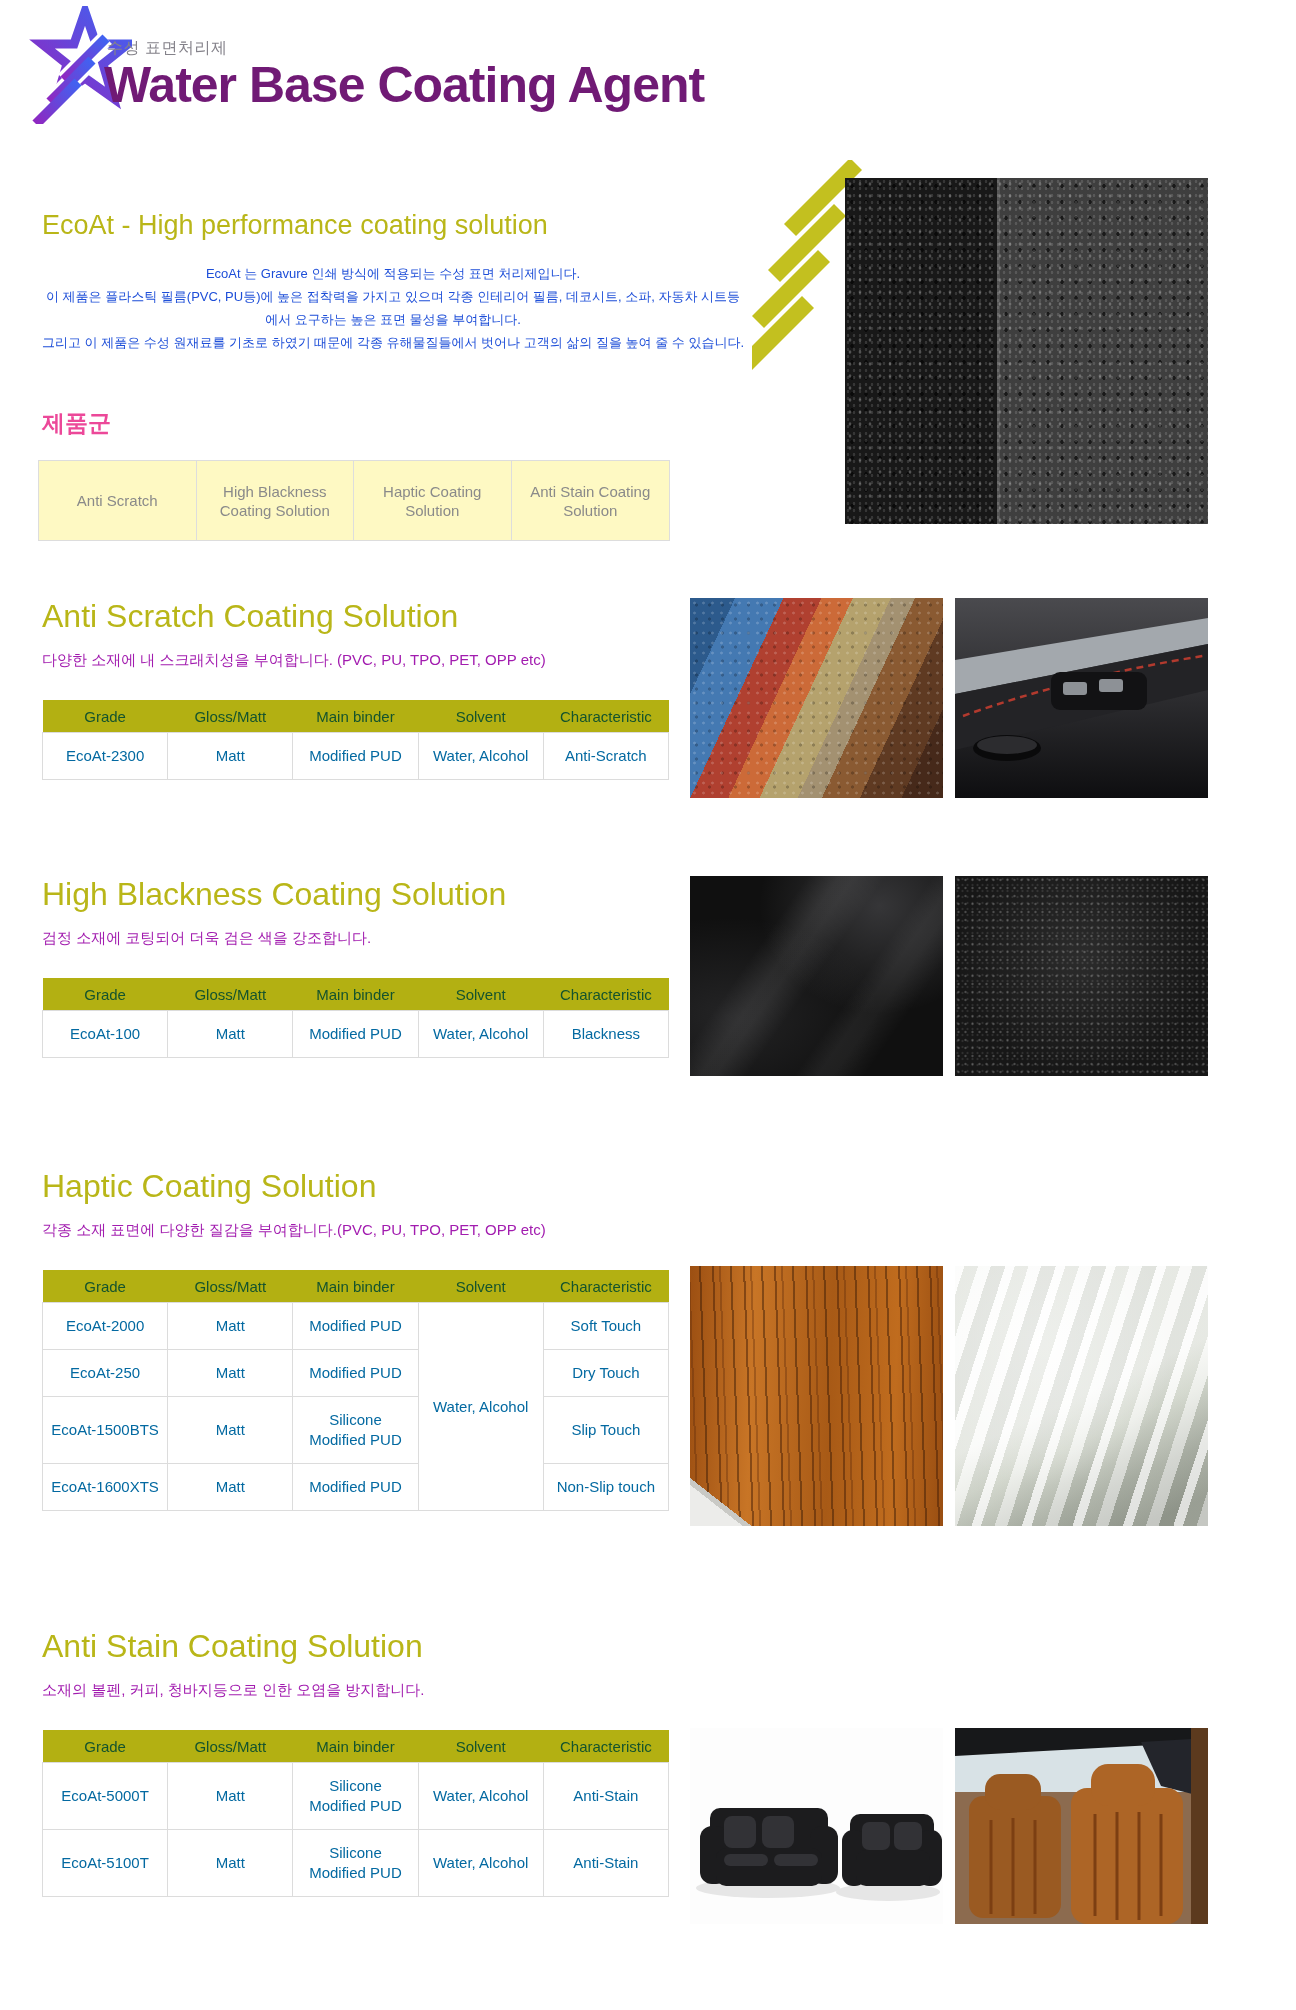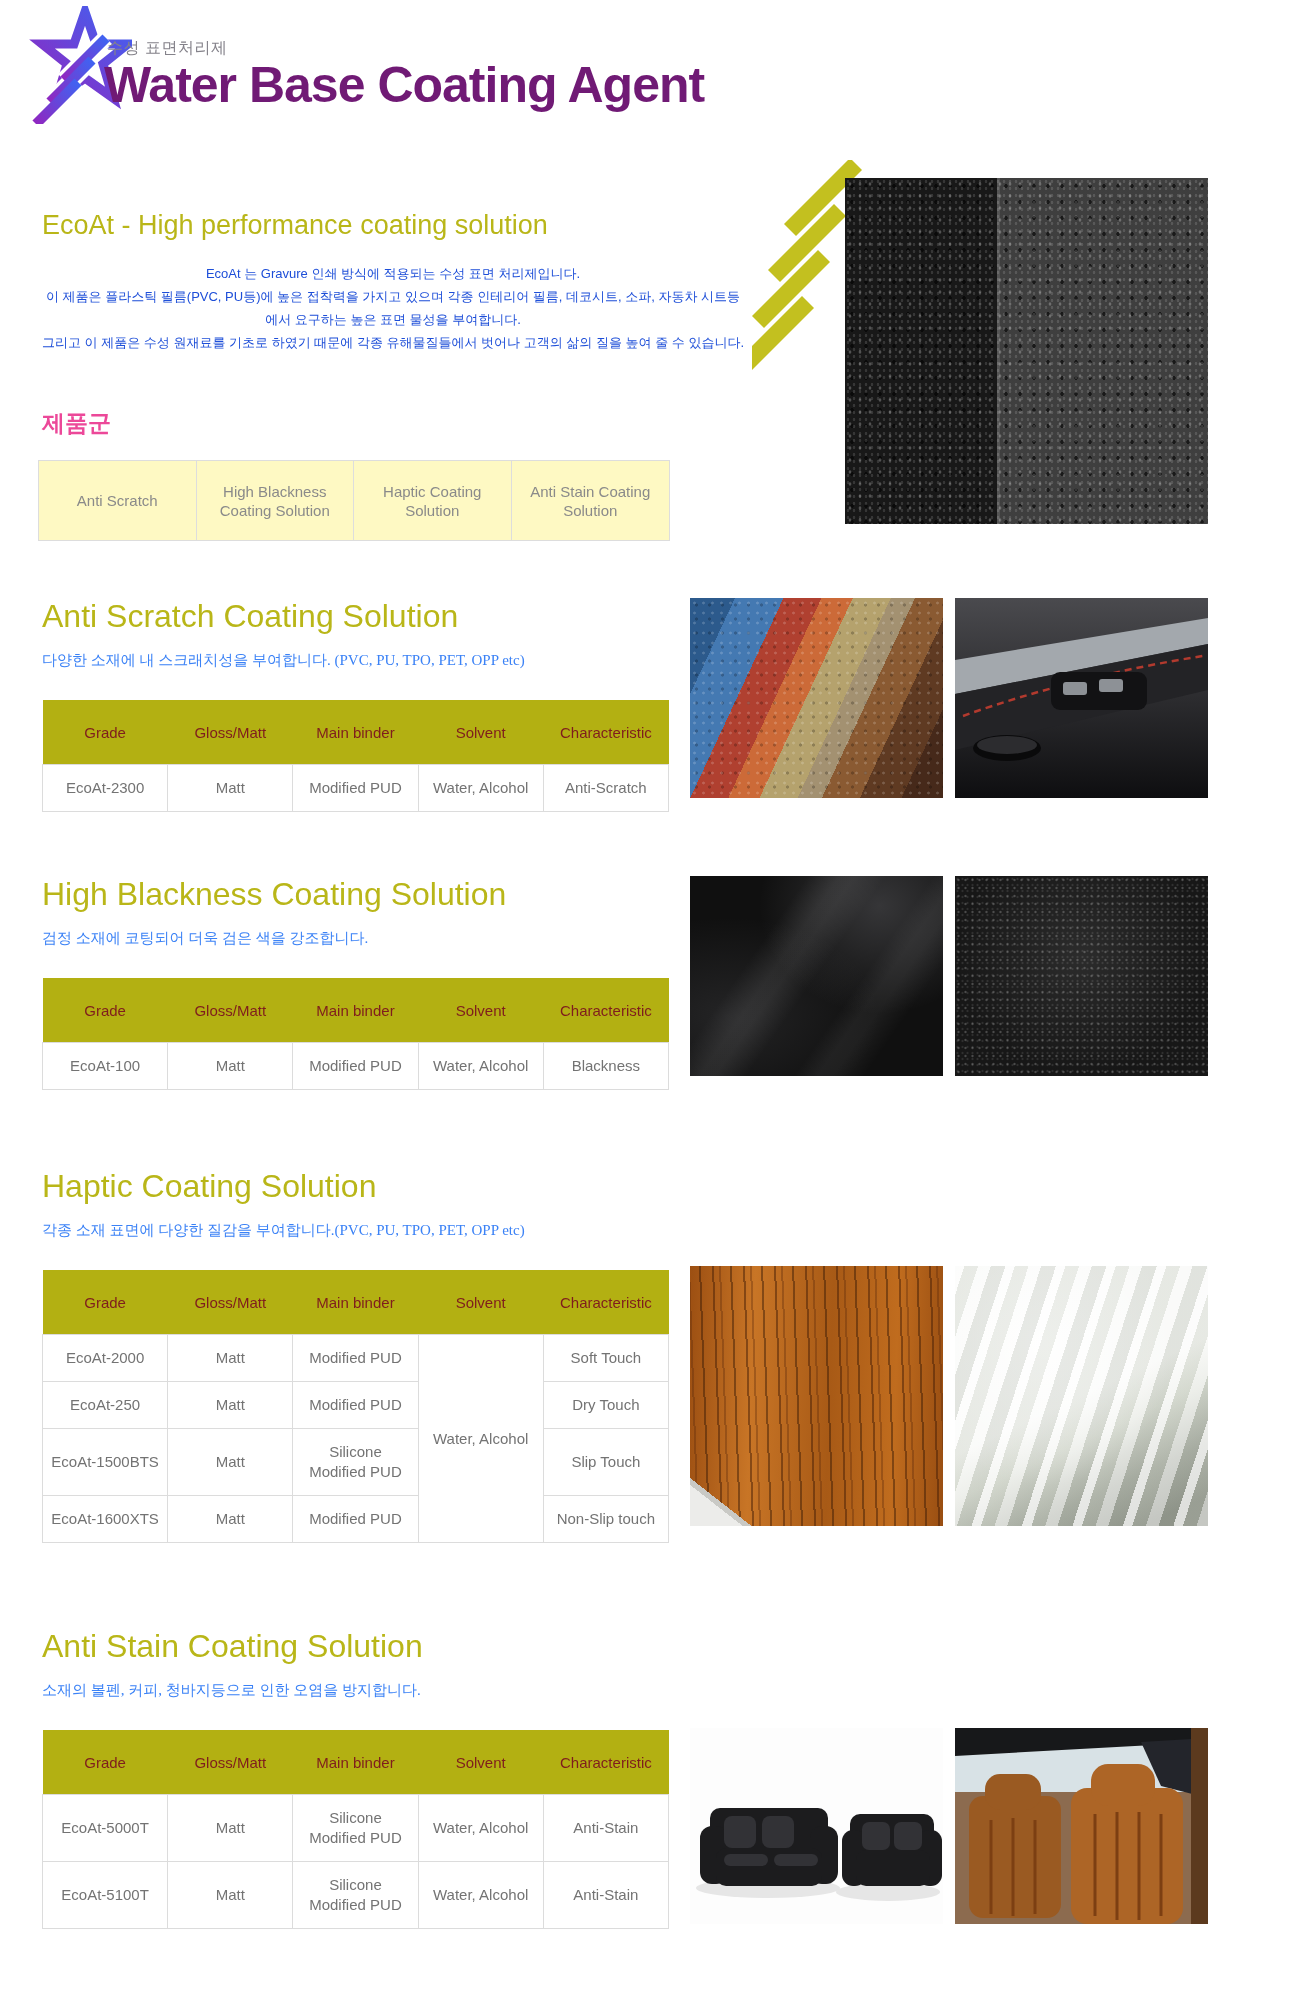--- a/index.html
+++ b/index.html
@@ -23,24 +23,24 @@
        text-align:center;font-size:15px;line-height:19px;color:#8a8a8a;padding:0 16px;cursor:pointer;}
   .tab:last-child{border-right:none;}
 
   
   #stripes{position:absolute;left:752px;top:160px;}
   #hero-leather{position:absolute;left:845px;top:178px;width:363px;height:346px;}
 
   
   .section{position:absolute;left:42px;}
   .section h2{margin:0 0 16px 0;font-size:32px;color:#b9b618;font-weight:500;white-space:nowrap;}
-  .section .desc{margin:0 0 30px 0;font-size:15px;color:#3b82f6;white-space:nowrap;font-family:Liberation Serif, serif;}
+  .section .desc{margin:0 0 30px 0;font-size:15px;color:#a21caf;white-space:nowrap;}
   table{border-collapse:collapse;width:627px;table-layout:fixed;font-size:15px;}
-  thead th{background:#b3b012;color:#7f1d1d;font-weight:400;height:32px;padding:16px 4px;}
-  tbody td{border:1px solid #dcdcdc;color:#737373;text-align:center;padding:13px 6px;line-height:20px;background:#fff;}
+  thead th{background:#b3b012;color:#14532d;font-weight:400;height:32px;padding:0 4px;}
+  tbody td{border:1px solid #dcdcdc;color:#0369a1;text-align:center;padding:13px 6px;line-height:20px;background:#fff;}
 
   
   .imgs{position:absolute;left:690px;display:flex;gap:12px;}
   .pimg{width:253px;position:relative;overflow:hidden;flex:none;}
   .h200{height:200px;} .h260{height:260px;} .h196{height:196px;}
 
   
   .tex-leather-dark{
     background-color:#303030;
     background-image:

